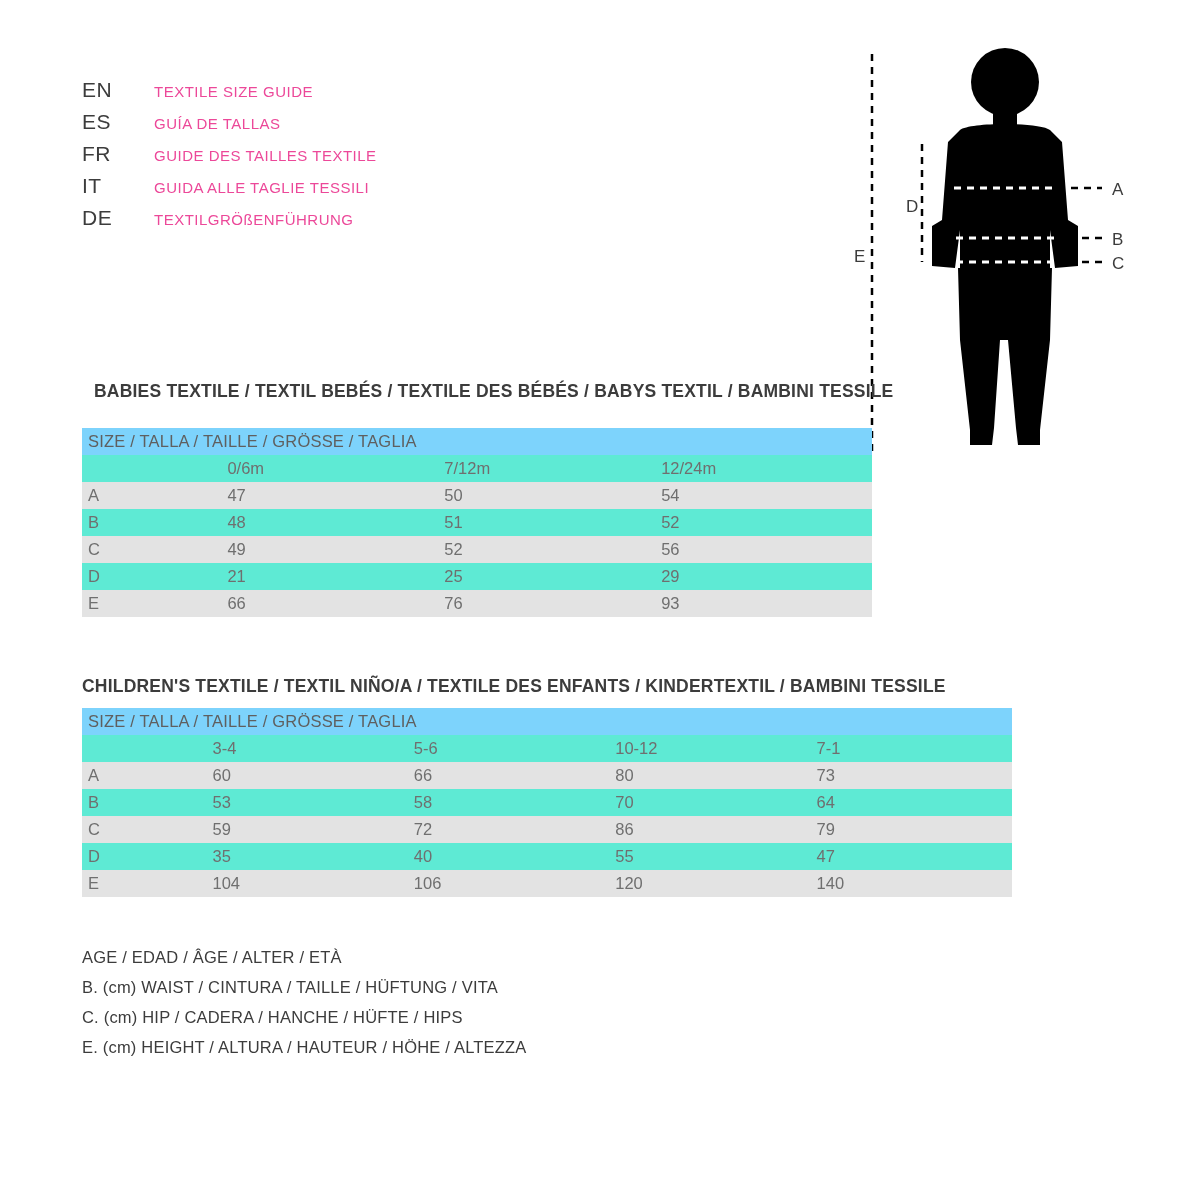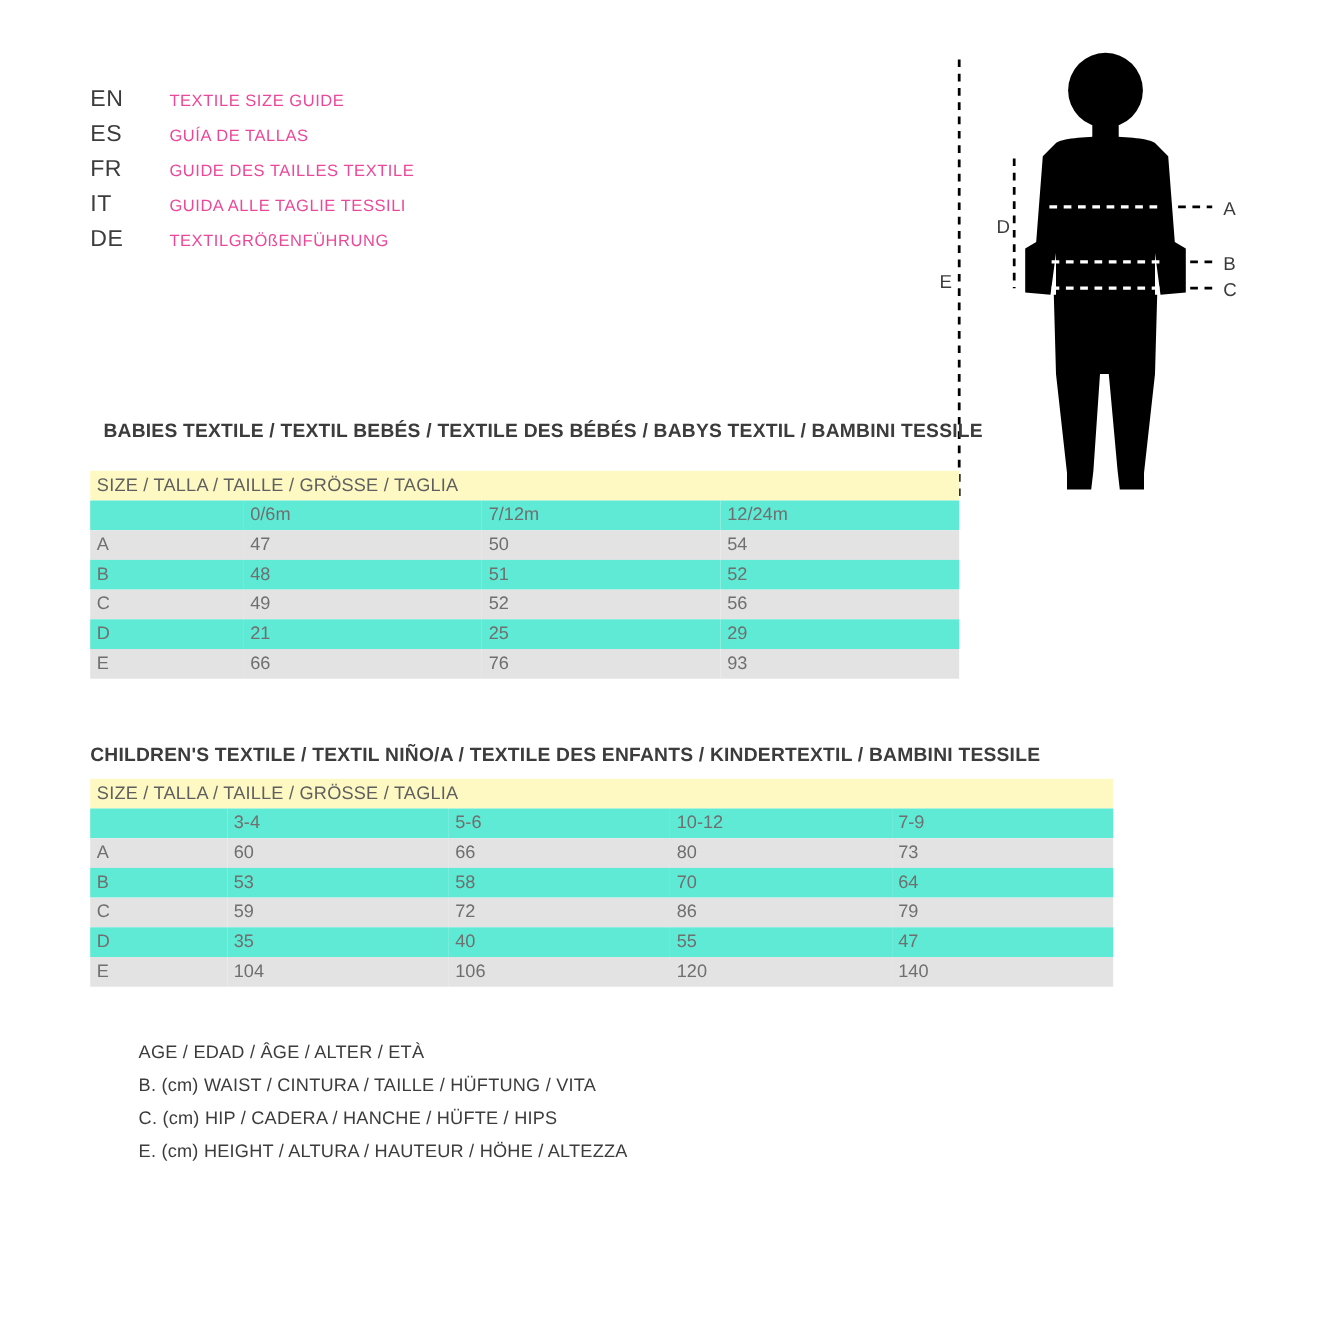--- a/index.html
+++ b/index.html
@@ -84,21 +84,21 @@
   table.size-table td {
     padding: 0;
     margin: 0;
     height: 27px;
     font-weight: normal;
     text-align: left;
     vertical-align: middle;
     line-height: 27px;
   }
 
-  .row-band-dark { background: #fef9c3; }
+  .row-band-dark { background: #7dd3fc; }
   .row-band-light { background: #e3e3e3; }
   .row-band-white { background: #5eead4; }
 
   .cell-label {
     width: 75px;
     padding-left: 6px !important;
     color: #6f6f6f;
   }
   .cell-val {
     padding-left: 6px !important;
@@ -113,21 +113,20 @@
   #babies-table .cell-val { width: 120px; }
   #children-table .cell-val { width: 125px; }
 
   
   .legend {
     position: absolute;
     left: 82px;
     top: 948px;
     font-size: 16.5px;
     color: #3c3c3c;
-    margin-left: 44px;
   }
   .legend-title {
     font-size: 16.5px;
     color: #3c3c3c;
     margin-bottom: 11px;
     letter-spacing: 0.2px;
   }
   .legend-item {
     font-size: 16.5px;
     color: #3c3c3c;
@@ -285,21 +284,21 @@
   <table class="size-table" id="children-table">
     <tbody>
       <tr class="row-band-dark">
         <td class="size-header-cell" colspan="5">SIZE / TALLA / TAILLE / GRÖSSE / TAGLIA</td>
       </tr>
       <tr class="row-band-white">
         <td class="cell-label"></td>
         <td class="cell-val">3-4</td>
         <td class="cell-val">5-6</td>
         <td class="cell-val">10-12</td>
-        <td class="cell-val">7-9</td>
+        <td class="cell-val">7-1</td>
       </tr>
       <tr class="row-band-light">
         <td class="cell-label">A</td>
         <td class="cell-val">60</td>
         <td class="cell-val">66</td>
         <td class="cell-val">80</td>
         <td class="cell-val">73</td>
       </tr>
       <tr class="row-band-white">
         <td class="cell-label">B</td>

